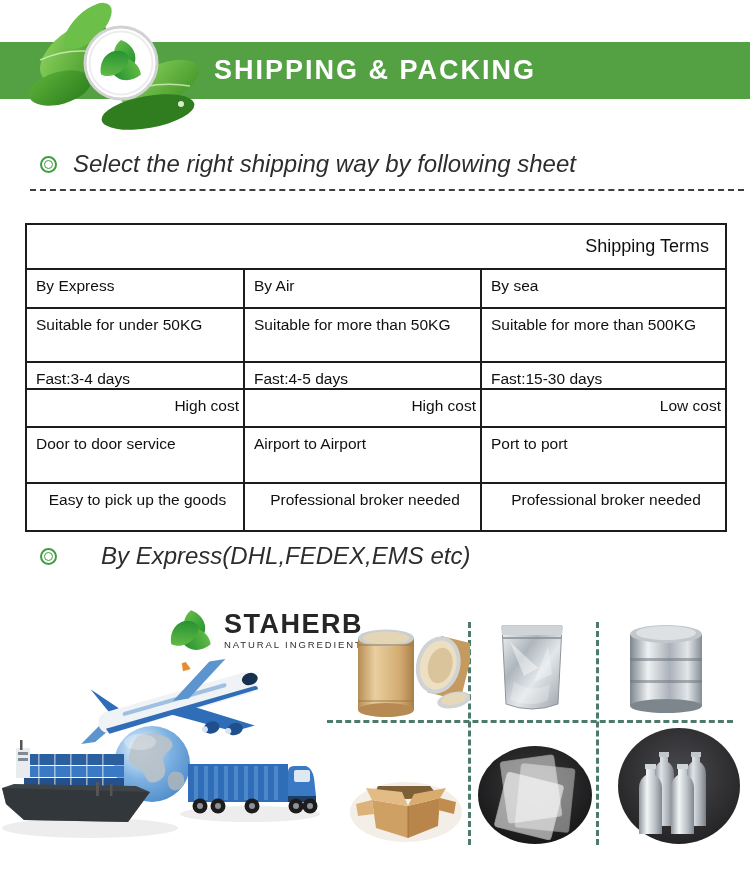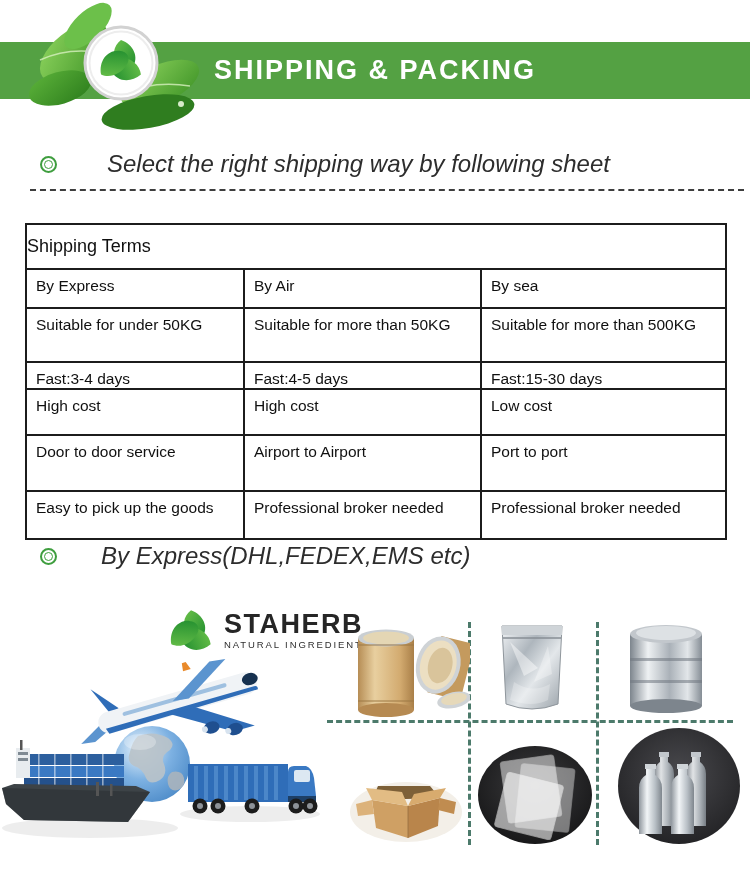--- a/index.html
+++ b/index.html
@@ -24,21 +24,21 @@
   .head-text{font-style:italic;font-size:24px;color:#2d2d2d;white-space:nowrap;}
   .rule-dashed{position:absolute;left:30px;top:189px;width:714px;border-top:2px dashed #3e3e3e;height:0;}
   
   table.ship{
     position:absolute;left:25px;top:223px;width:700px;border-collapse:collapse;table-layout:fixed;
   }
   table.ship td{
     border:2px solid #1c1c1c;vertical-align:top;padding:7px 4px 0 9px;
     font-size:15.5px;color:#101010;overflow:hidden;white-space:nowrap;
   }
-  table.ship td.t-title{text-align:left;font-size:18px;padding:11px 4px 0 0;}
+  table.ship td.t-title{text-align:right;font-size:18px;padding:11px 16px 0 0;}
   
   .brand{position:absolute;left:166px;top:608px;display:flex;align-items:flex-start;}
   .brand-mark{width:50px;height:50px;flex:0 0 auto;}
   .brand-text{margin-left:8px;padding-top:2px;}
   .brand-name{font-size:27px;font-weight:bold;color:#262626;letter-spacing:1.5px;line-height:28px;}
   .brand-tag{font-size:9.5px;color:#2e2e2e;letter-spacing:1.9px;margin-top:1px;}
   
   .dash-v{position:absolute;width:0;border-left:3px dashed #4c7a6b;}
   .dash-h{position:absolute;height:0;border-top:3px dashed #4c7a6b;}
   .photo{position:absolute;}
@@ -81,21 +81,21 @@
       <path d="M0,-20 C11,-16 16,-5 10,4 C6,10 -1,10 -4,3 C-8,-5 -7,-15 0,-20 Z" fill="url(#gMark)" transform="rotate(120)"></path>
       <path d="M0,-20 C11,-16 16,-5 10,4 C6,10 -1,10 -4,3 C-8,-5 -7,-15 0,-20 Z" fill="url(#gMark)" transform="rotate(240)"></path>
     </g>
   </g>
 </svg>
 
 <div class="section-head" style="left:40px;top:150px;">
   <span class="bullet-outer">
       <span class="bullet-inner"></span>
     </span>
-  <span class="head-text" style="margin-left:50px;">Select the right shipping way by following sheet</span>
+  <span class="head-text" style="margin-left:16px;">Select the right shipping way by following sheet</span>
 </div>
 <div class="rule-dashed"></div>
 
 <table class="ship">
   <colgroup>
       <col style="width:218px">
       <col style="width:237px">
       <col style="width:245px">
     </colgroup>
   <tbody>
@@ -110,31 +110,31 @@
   <tr style="height:54px;">
     <td>Suitable for under 50KG</td>
     <td>Suitable for more than 50KG</td>
     <td>Suitable for more than 500KG</td>
   </tr>
   <tr style="height:24px;">
     <td>Fast:3-4 days</td>
     <td>Fast:4-5 days</td>
     <td>Fast:15-30 days</td>
   </tr>
-  <tr style="height:46px;">
+  <tr style="height:38px;text-align:right;">
     <td>High cost</td>
     <td>High cost</td>
     <td>Low cost</td>
   </tr>
   <tr style="height:56px;">
     <td>Door to door service</td>
     <td>Airport to Airport</td>
     <td>Port to port</td>
   </tr>
-  <tr style="height:48px;">
+  <tr style="height:48px;text-align:center;">
     <td>Easy to pick up the goods</td>
     <td>Professional broker needed</td>
     <td>Professional broker needed</td>
   </tr>
 </tbody>
   </table>
 
 <div class="section-head" style="left:40px;top:542px;">
   <span class="bullet-outer">
       <span class="bullet-inner"></span>

